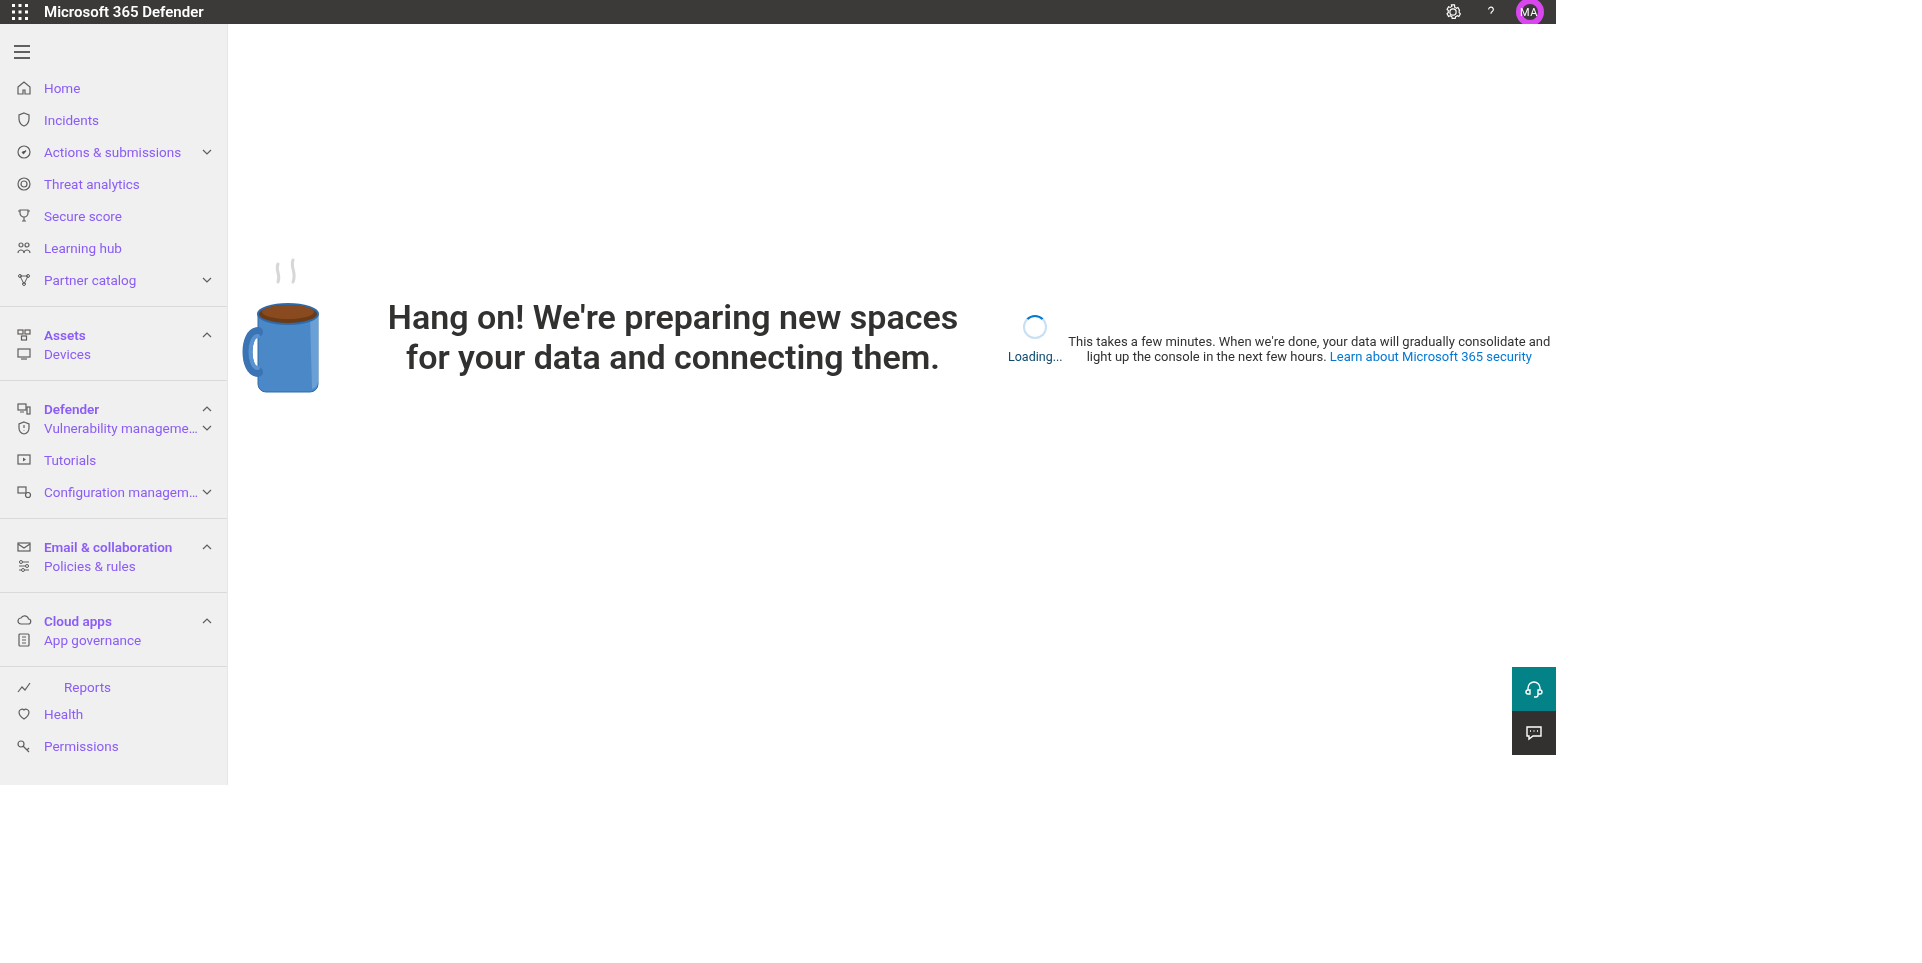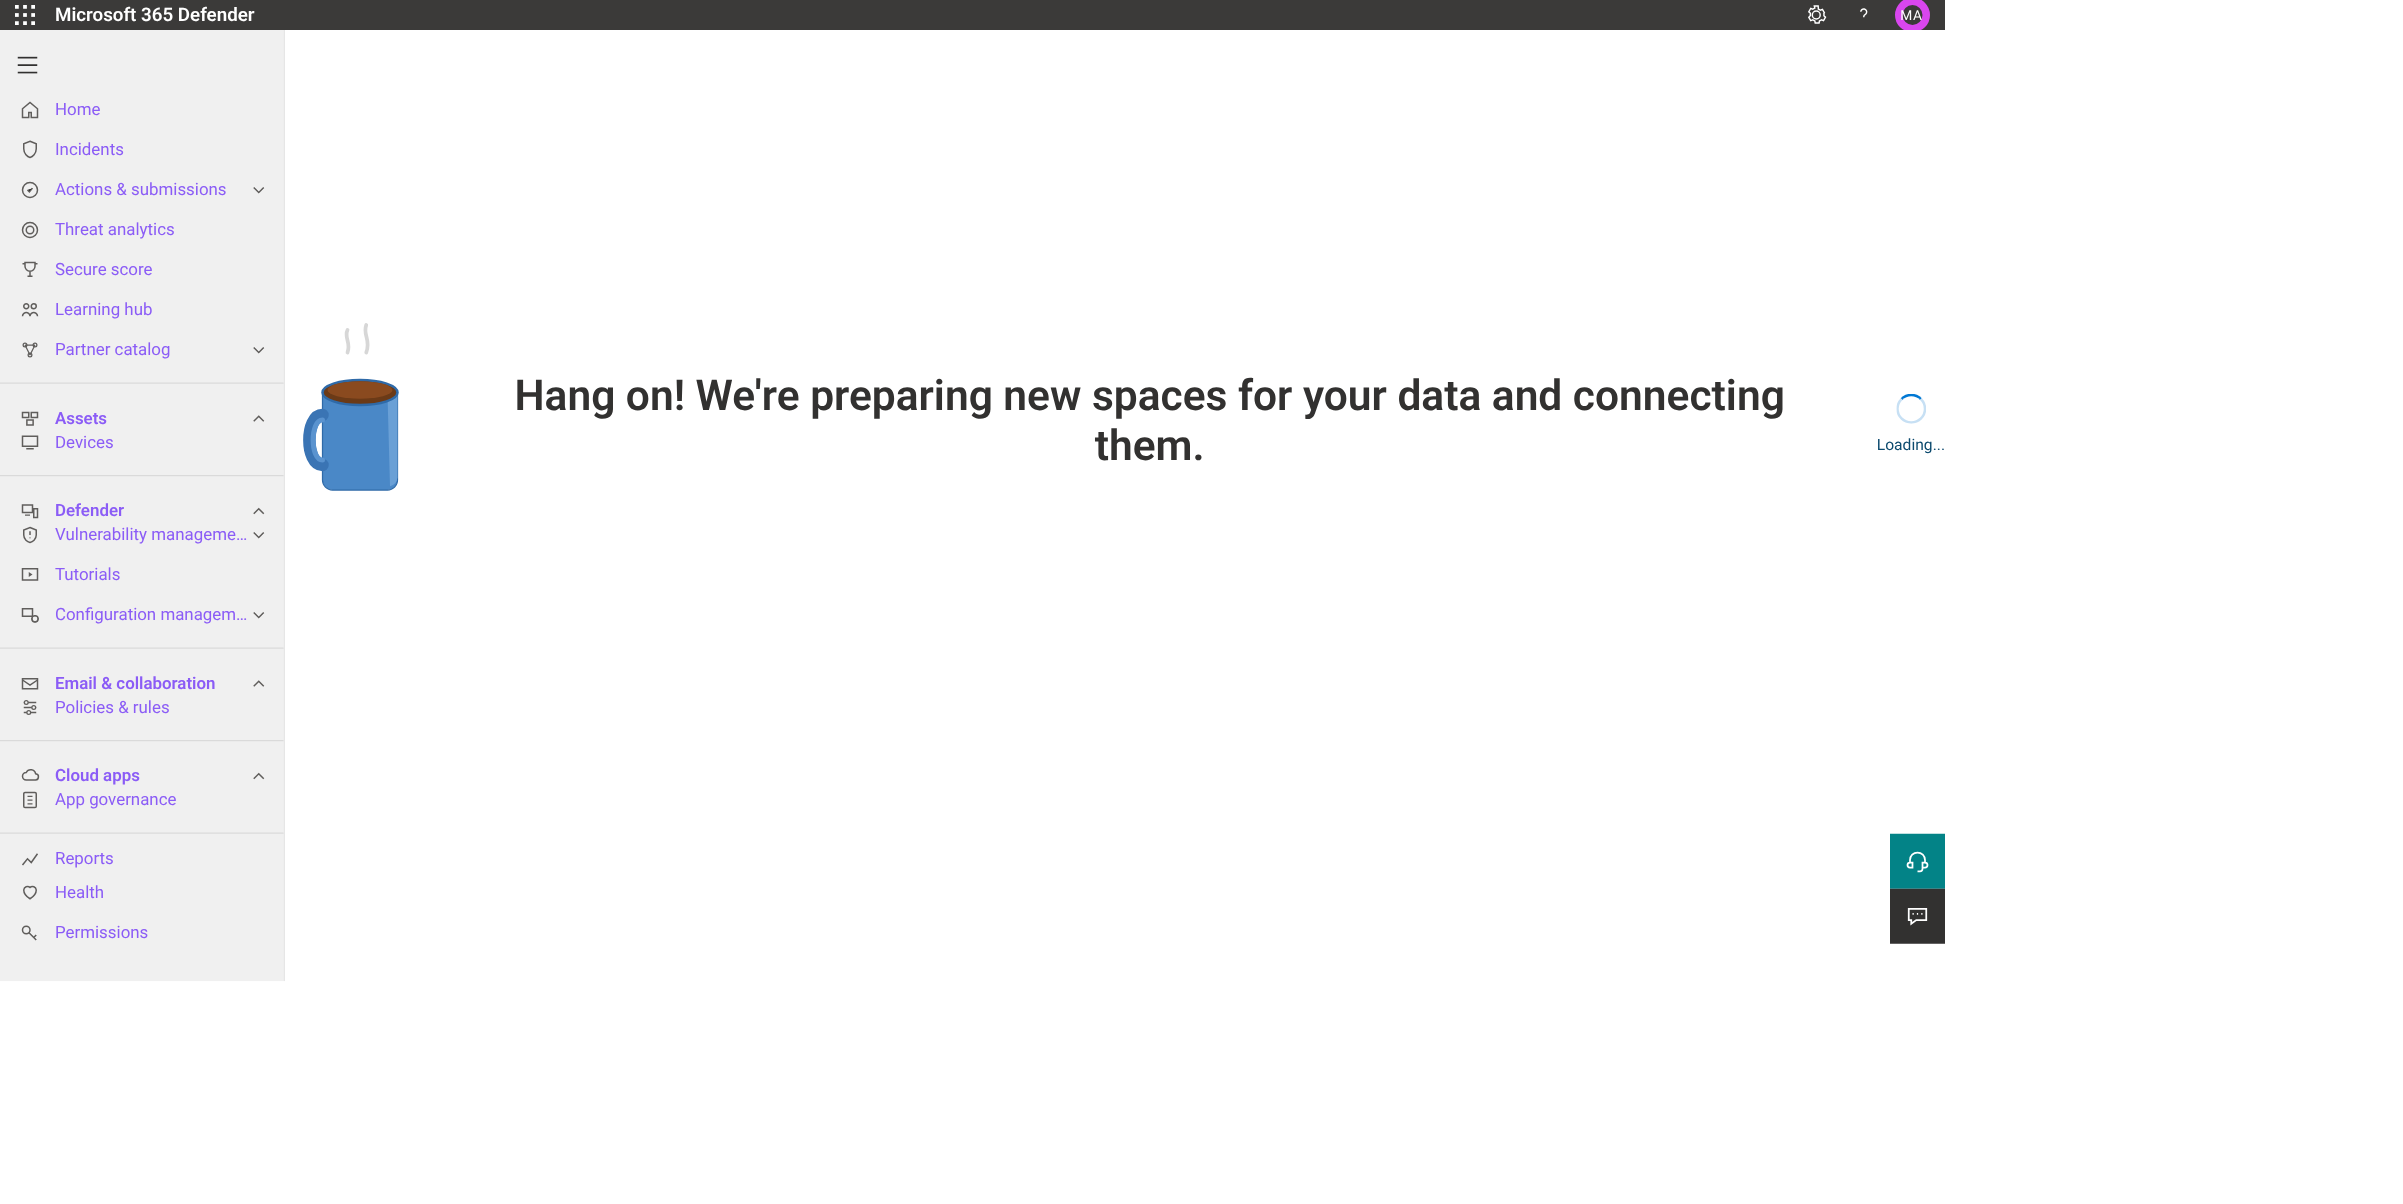--- a/index.html
+++ b/index.html
@@ -16,21 +16,21 @@
 
   
   .body-row { flex:1; display:flex; min-height:0; }
   .sidebar { width: 228px; background: #f0f0f0; border-right: 1px solid #e6e6e6; overflow-y: auto; padding-top: 8px; }
   .hamburger-row { height: 40px; display:flex; align-items:center; padding-left: 14px; }
   .nav-item { height: 32px; display:flex; align-items:center; padding: 0 12px 0 14px; cursor:pointer; font-size: 13.5px; color:#8b5cf6; }
   .nav-item .nav-icon { width: 20px; height: 20px; display:flex; align-items:center; justify-content:center; margin-right: 10px; color:#605e5c; flex-shrink:0; }
   .nav-item .nav-label { flex:1; white-space:nowrap; overflow:hidden; text-overflow:ellipsis; }
   .nav-item .chev { width:16px; display:flex; align-items:center; justify-content:center; color:#605e5c; }
   .nav-header { font-weight: 600; margin-top: 10px; border-top: 1px solid #dadada; padding-top: 24px; }
-  .nav-header.first { border-top: none; margin-top: 0; padding-top: 0; }
+  .nav-header.first { border-top: none; margin-top: 0; padding-top: 0; gap: 20px; }
 
   .main { flex:1; position:relative; overflow:auto; background:#fff; }
   .center-col { width: 100%; display:flex; flex-direction:row; align-items:center; padding-top: 230px; }
   .mug-wrap { margin-bottom: 30px; }
   .heading { font-size: 34px; font-weight: 600; color:#323130; text-align:center; margin: 12px 40px 36px; }
   .spinner-wrap { display:flex; flex-direction:column; align-items:center; margin-bottom: 20px; }
   .spinner { width: 24px; height: 24px; border: 2px solid #c7e0f4; border-top-color: #0078d4; border-radius: 50%; animation: spin 1s linear infinite; }
   @keyframes spin { to { transform: rotate(360deg); } }
   .loading-text { margin-top: 10px; font-size: 12.5px; color:#0c4a6e; }
   .desc-row { font-size: 13px; color:#323130; text-align:center; }
@@ -339,20 +339,23 @@
 
           <path d="M30 78 c-14 0 -14 40 0 40" fill="none" stroke="#3a74b4" stroke-width="10" stroke-linecap="round"></path>
           <path d="M30 82 c-10 0 -10 32 0 32" fill="none" stroke="#5a93cf" stroke-width="4" stroke-linecap="round"></path>
         </svg>
       </div>
       <h1 class="heading">Hang on! We're preparing new spaces for your data and connecting them.</h1>
       <div class="spinner-wrap">
         <div class="spinner"></div>
         <div class="loading-text">Loading...</div>
       </div>
+      <div class="desc-row">
+        <span>This takes a few minutes. When we're done, your data will gradually consolidate and light up the console in the next few hours. </span><a href="#">Learn about Microsoft 365 security</a>
+      </div>
     </div>
 
     <div class="fab-stack">
       <div class="fab teal">
         <svg width="20" height="20" viewBox="0 0 20 20">
             <path fill="none" stroke="#fff" stroke-width="1.4" d="M4 11V9a6 6 0 0112 0v2M4 11h2v4H4a2 2 0 01-2-2v0a2 2 0 012-2zM16 11h-2v4h2a2 2 0 002-2v0a2 2 0 00-2-2zM14 15v1a2 2 0 01-2 2h-2"></path>
           </svg>
       </div>
       <div class="fab dark">
         <svg width="20" height="20" viewBox="0 0 20 20">

